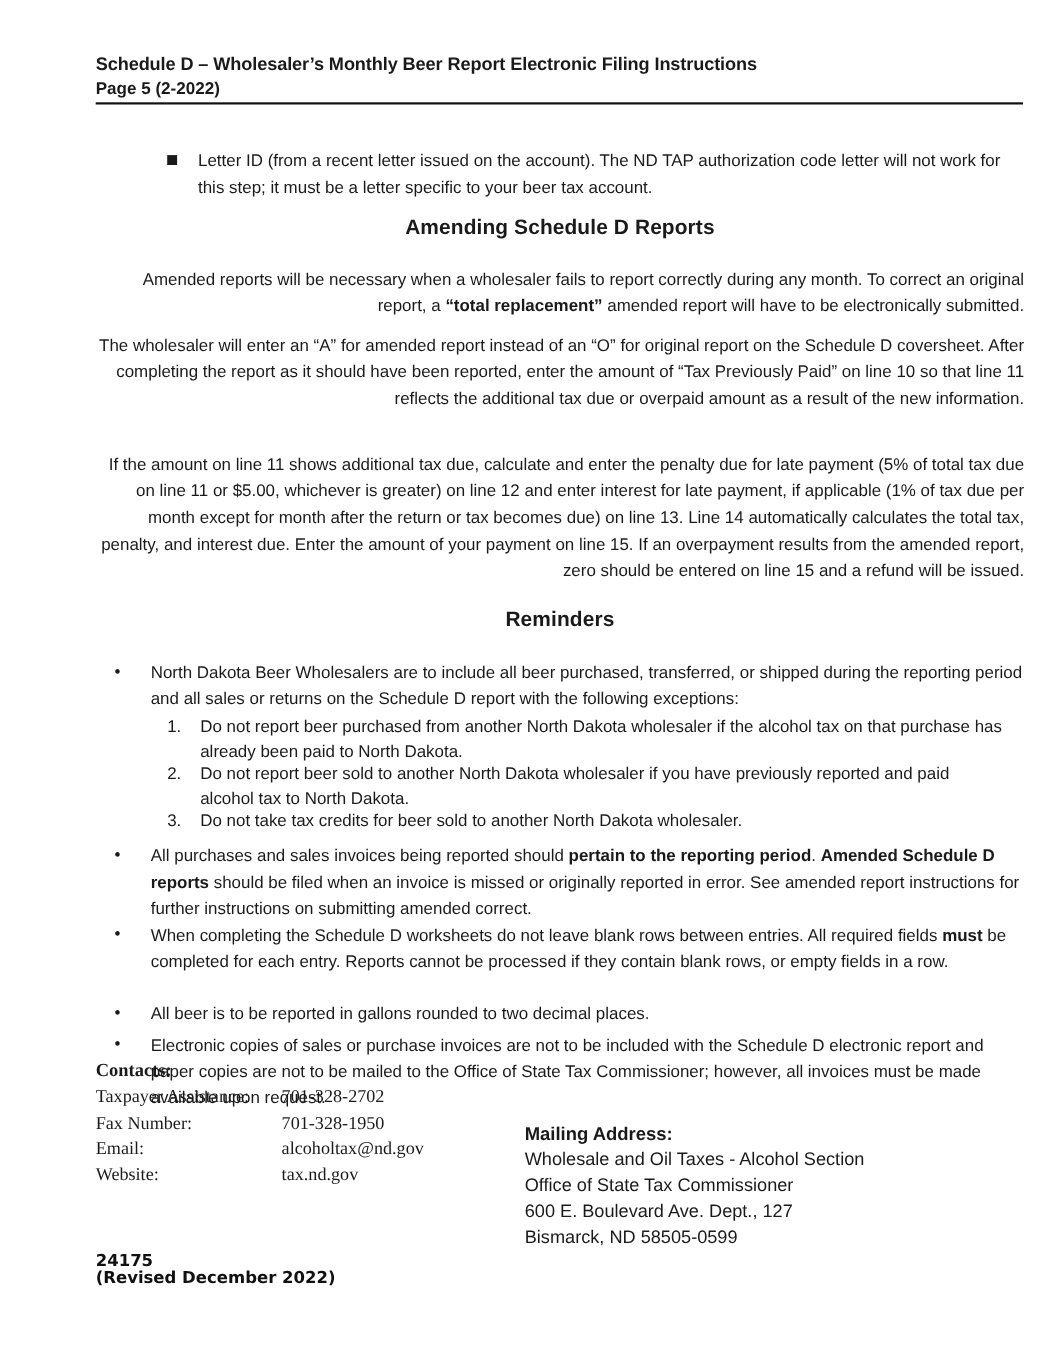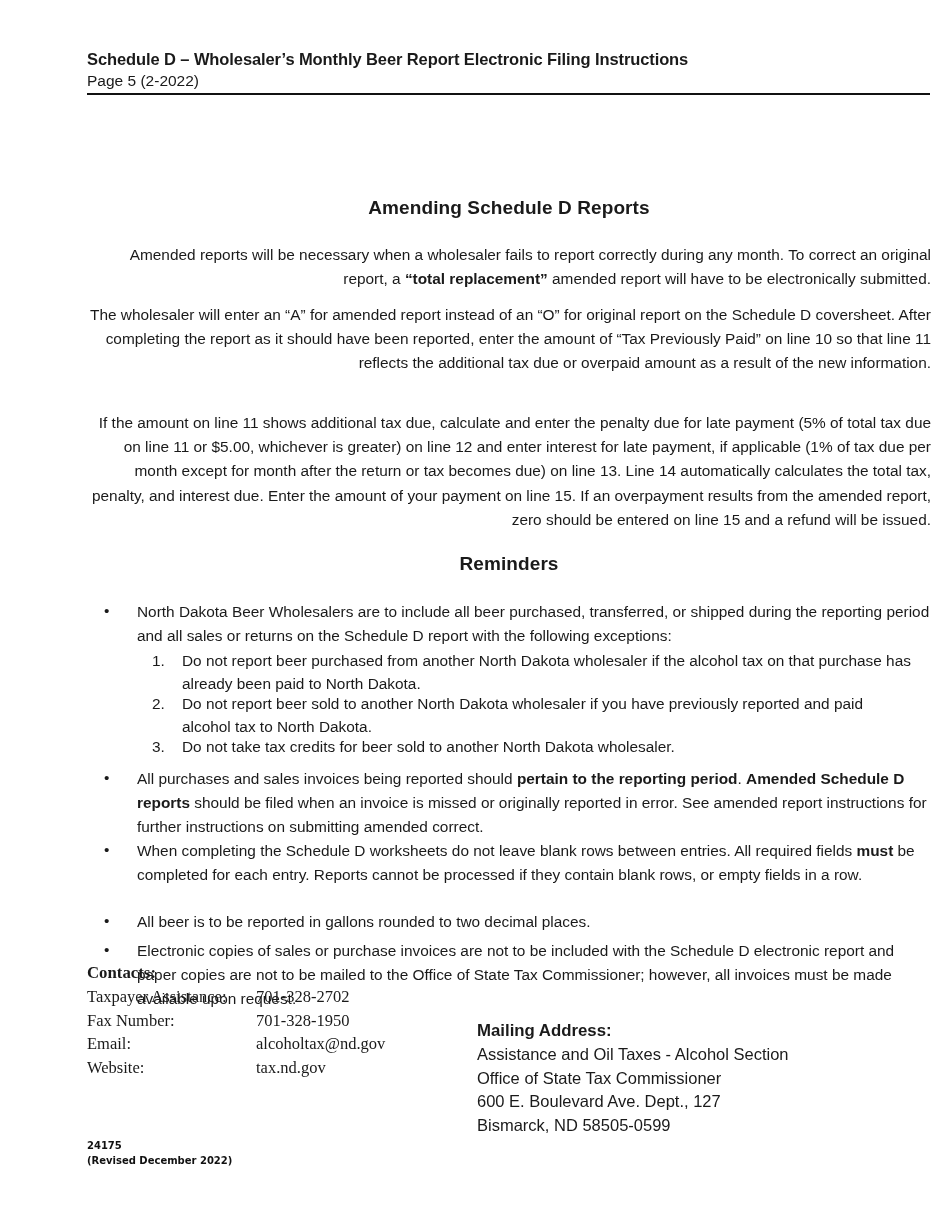--- a/index.html
+++ b/index.html
@@ -34,21 +34,21 @@
   }
   .header-title {
     font-size: 16.5px;
     font-weight: bold;
     letter-spacing: -0.1px;
     line-height: 22px;
     white-space: nowrap;
   }
   .header-sub {
     font-size: 15.5px;
-    font-weight: normal;
+    font-weight: bold;
     line-height: 21px;
     white-space: nowrap;
   }
   .header-rule {
     position: absolute;
     left: 53px;
     top: 93px;
     width: 843px;
     height: 0;
     border-top: 2.2px solid #111;
@@ -166,38 +166,42 @@
     display: block;
     white-space: nowrap;
     line-height: 23.5px;
   }
 
   .form-id {
     position: absolute;
     left: 53px;
     top: 1139px;
     font-family: "DejaVu Sans", sans-serif;
-    font-size: 10px;
+    font-size: 15px;
     font-weight: bold;
     line-height: 14.5px;
     color: #111;
   }
   .form-id span { display: block; }
 </style>
 </head>
 <body>
 
 <div class="page">
 
   <div class="header">
     <div class="header-title">Schedule D – Wholesaler’s Monthly Beer Report Electronic Filing Instructions</div>
     <div class="header-sub">Page 5 (2-2022)</div>
   </div>
   <div class="header-rule"></div>
 
+  <div class="sq-item" style="top:135px;">
+    <span class="marker"></span>
+    <span class="txt">Letter ID (from a recent letter issued on the account). The ND TAP authorization code letter will not work for this step; it must be a letter specific to your beer tax account.</span>
+  </div>
 
   <div class="section-head" style="top:197px;">Amending Schedule D Reports</div>
 
   <div class="para" style="top:243px;">
     <span>Amended reports will be necessary when a wholesaler fails to report correctly during any month. To correct an original report, a </span><b>“total replacement”</b><span> amended report will have to be electronically submitted.</span>
   </div>
 
   <div class="para" style="top:303px;">The wholesaler will enter an “A” for amended report instead of an “O” for original report on the Schedule D coversheet. After completing the report as it should have been reported, enter the amount of “Tax Previously Paid” on line 10 so that line 11 reflects the additional tax due or overpaid amount as a result of the new information.</div>
 
   <div class="para" style="top:411px;">If the amount on line 11 shows additional tax due, calculate and enter the penalty due for late payment (5% of total tax due on line 11 or $5.00, whichever is greater) on line 12 and enter interest for late payment, if applicable (1% of tax due per month except for month after the return or tax becomes due) on line 13. Line 14 automatically calculates the total tax, penalty, and interest due. Enter the amount of your payment on line 15. If an overpayment results from the amended report, zero should be entered on line 15 and a refund will be issued.</div>
@@ -253,21 +257,21 @@
     <div class="contact-row">
       <span class="lbl">Email:</span><span class="val">alcoholtax@nd.gov</span>
     </div>
     <div class="contact-row">
       <span class="lbl">Website:</span><span class="val">tax.nd.gov</span>
     </div>
   </div>
 
   <div class="footer-col mailing">
     <div class="footer-head">Mailing Address:</div>
-    <div class="addr-line">Assistance and Oil Taxes - Alcohol Section</div>
+    <div class="addr-line">Wholesale and Oil Taxes - Alcohol Section</div>
     <div class="addr-line">Office of State Tax Commissioner</div>
     <div class="addr-line">600 E. Boulevard Ave. Dept., 127</div>
     <div class="addr-line">Bismarck, ND 58505-0599</div>
   </div>
 
   <div class="form-id">
     <span>24175</span>
     <span>(Revised December 2022)</span>
   </div>
 

